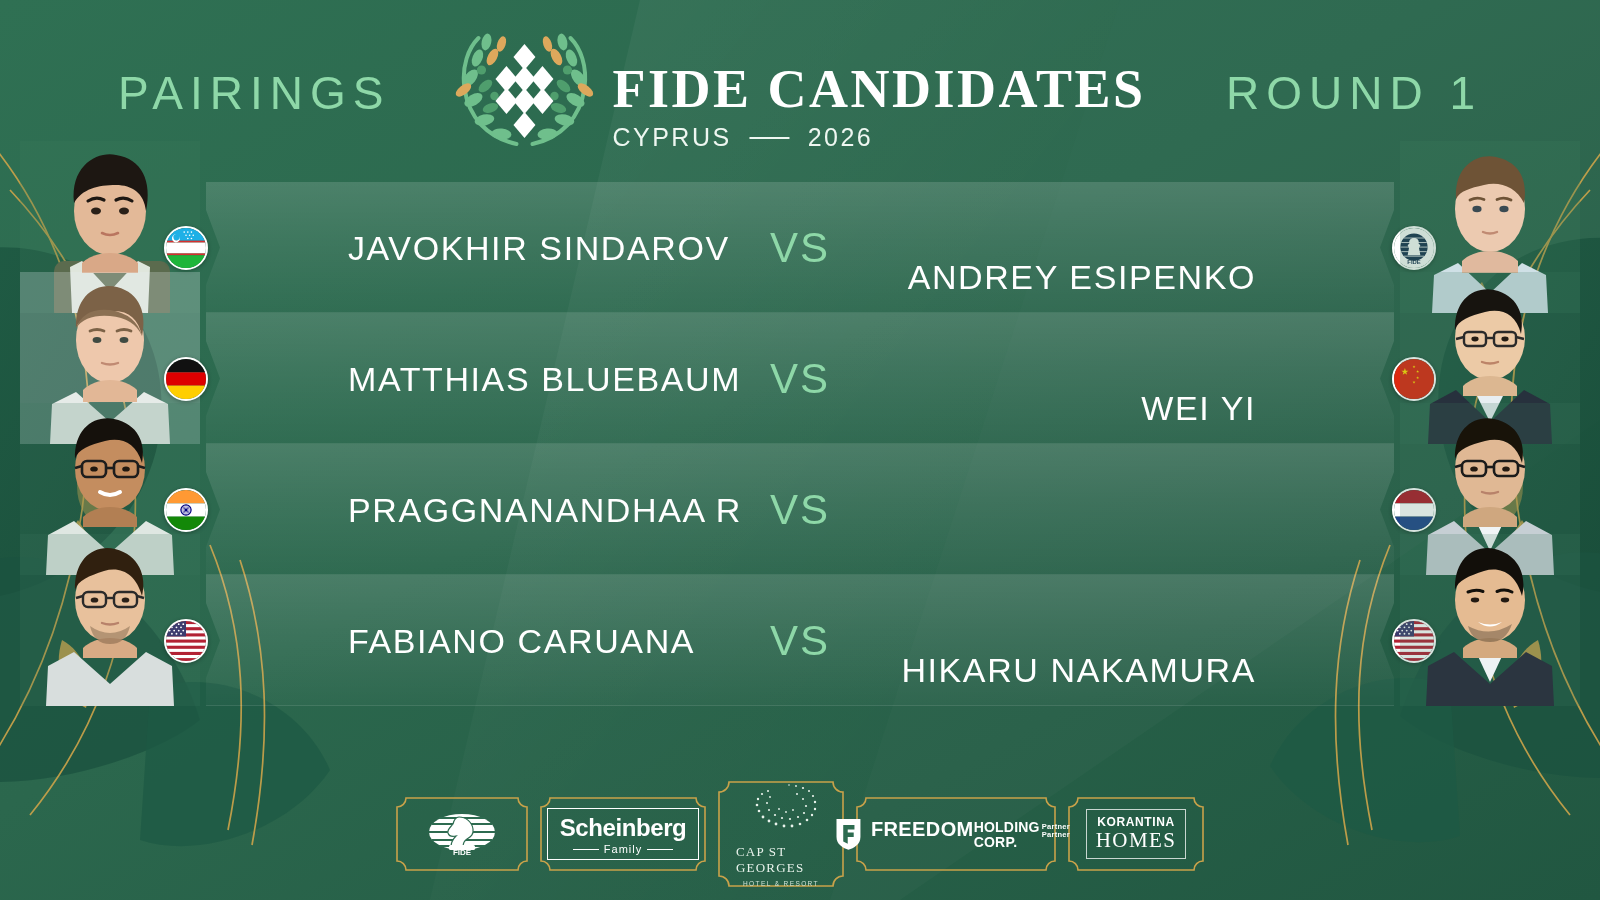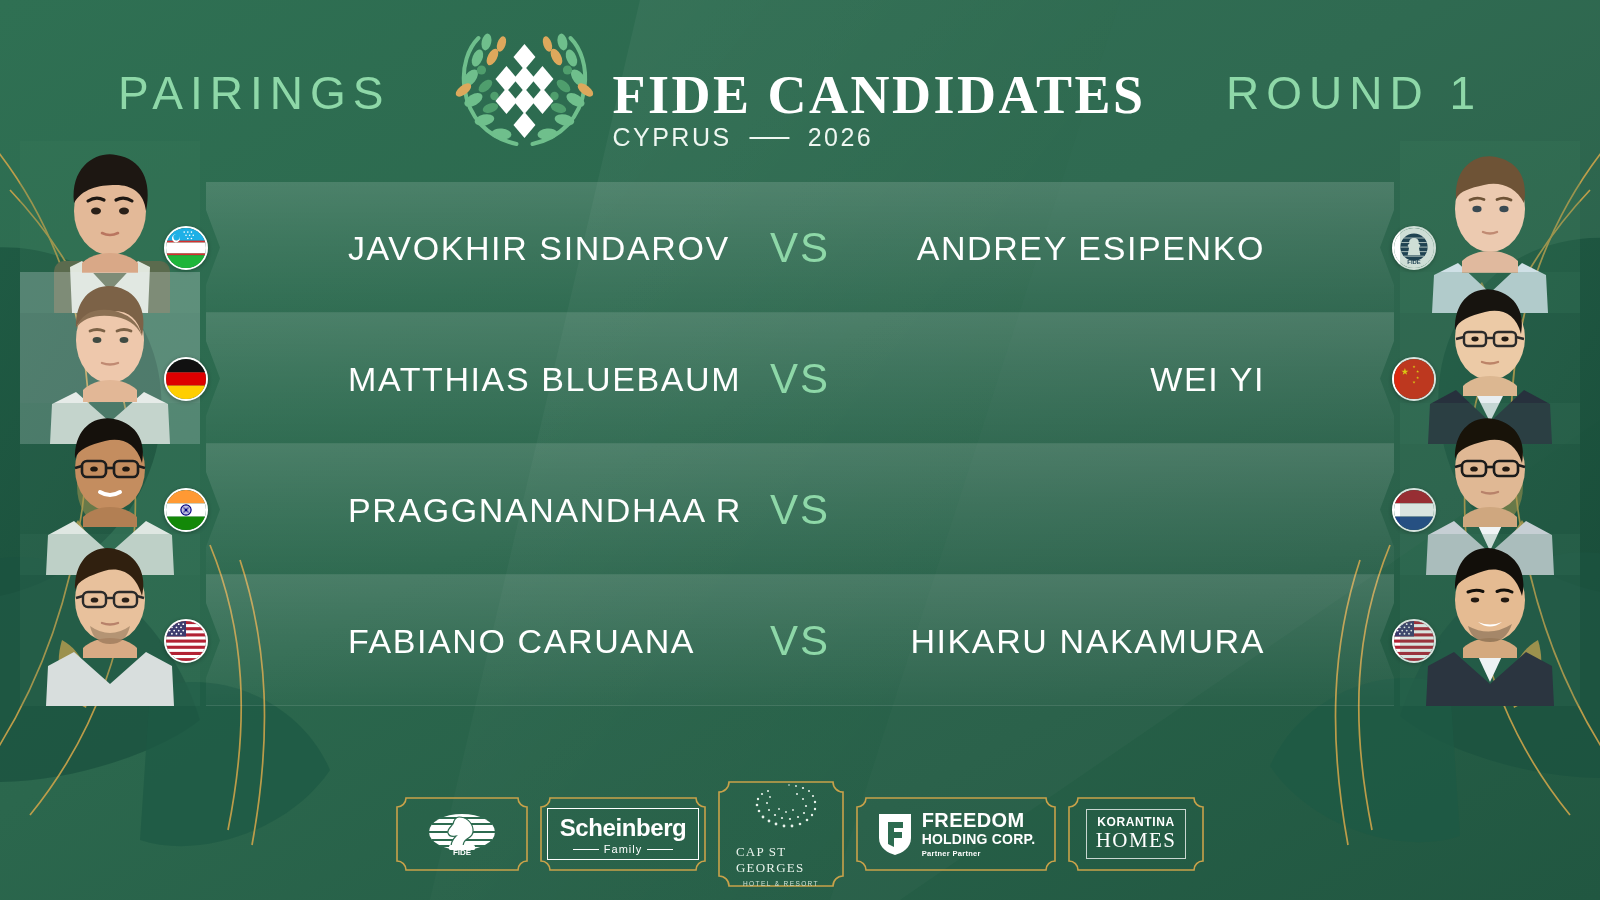--- a/index.html
+++ b/index.html
@@ -31,21 +31,21 @@
   }
   .wreath { width:140px; height:126px; flex:0 0 auto; }
   .titles { display:flex; flex-direction:column; justify-content:center; padding-top:4px; }
   .main-title {
     font-family:"Liberation Serif", serif;
     font-weight:700; font-size:54px; letter-spacing:2.5px;
     color:#ffffff; line-height:1.02; white-space:nowrap;
   }
   .sub-title {
     font-size:25px; letter-spacing:2.5px; font-weight:300;
-    color:#eef7f1; white-space:nowrap;
+    color:#eef7f1; margin-top:6px; white-space:nowrap;
     display:flex; align-items:center; gap:18px;
   }
   .sub-dash { display:inline-block; width:40px; height:2px; background:#eef7f1; }
 
   
   .board { position:absolute; left:0; top:182px; width:1580px; height:545px; z-index:4; }
 
   .row {
     position:absolute; left:206px; width:1188px; height:131px;
   }
@@ -63,21 +63,21 @@
     content:""; position:absolute; left:0; right:0; bottom:0; height:1px;
     background:rgba(255,255,255,.10);
   }
 
   .pname {
     position:absolute; top:50%; transform:translateY(-50%);
     font-size:34px; letter-spacing:1.6px; color:#ffffff;
     font-weight:400; white-space:nowrap;
   }
   .pname.l { left:142px; }
-  .pname.r { right:129px; }
+  .pname.r { right:138px;margin-top:29px; }
 
   .vs {
     position:absolute; left:50%; top:50%;
     transform:translate(-50%,-50%);
     font-size:42px; letter-spacing:2px; color:#8ed8a8; font-weight:400;
   }
 
   .photo {
     position:absolute; bottom:0; width:180px; height:172px; overflow:hidden;
   }
@@ -121,21 +121,21 @@
   .sch-name { font-size:24px; font-weight:700; color:#fff; letter-spacing:-0.4px; line-height:1; }
   .sch-fam { font-size:11px; color:#fff; letter-spacing:1px; margin-top:3px;
              display:flex; align-items:center; gap:5px; }
   .sch-rule { width:26px; height:1px; background:#fff; display:inline-block; }
 
   .cap-wrap { display:flex; flex-direction:column; align-items:center; gap:4px; }
   .cap-name { font-family:"Liberation Serif",serif; font-size:13px; color:#e9f3ec; letter-spacing:1.2px; }
   .cap-sub  { font-size:6.5px; color:#cfe3d6; letter-spacing:1.4px; }
 
   .free-wrap { display:flex; align-items:center; gap:9px; }
-  .free-txt { display:flex; flex-direction:column; line-height:1.05; }
+  .free-txt { display:flex; flex-direction:row; line-height:1.05; }
   .free-1 { font-size:20px; font-weight:700; color:#fff; letter-spacing:.4px; }
   .free-2 { font-size:14px; font-weight:700; color:#fff; letter-spacing:.2px; margin-top:1px;}
   .free-3 { font-size:7.5px; font-weight:700; color:#fff; letter-spacing:.3px; margin-top:4px;}
 
   .kor-box { border:1.2px solid rgba(255,255,255,.75); padding:5px 9px 6px;
              display:flex; flex-direction:column; align-items:center; }
   .kor-1 { font-size:12px; font-weight:700; color:#fff; letter-spacing:.6px; }
   .kor-2 { font-family:"Liberation Serif",serif; font-size:21px; color:#fff; letter-spacing:1.4px; line-height:1.05; }
 </style>
 </head>

